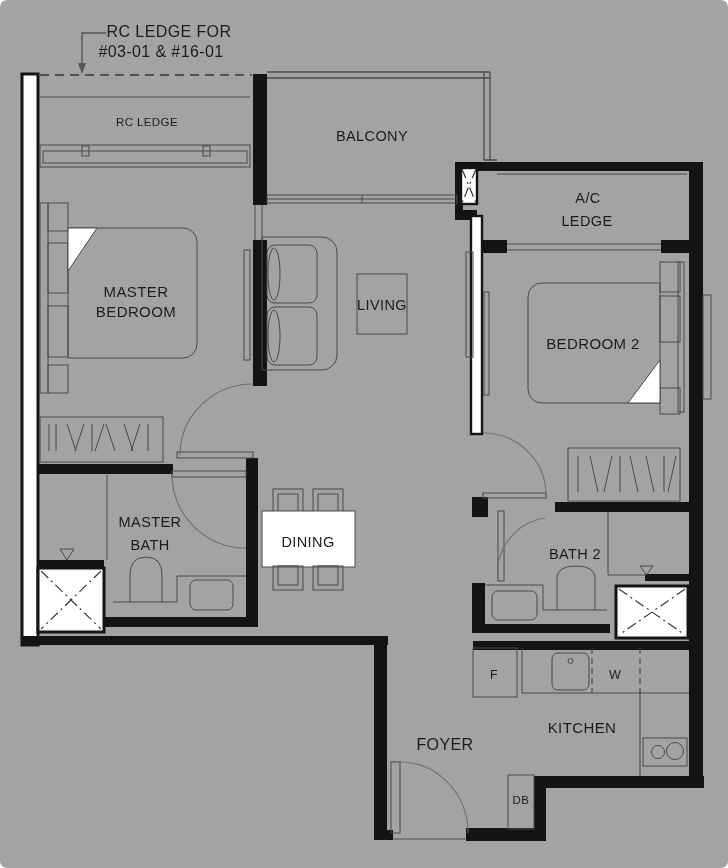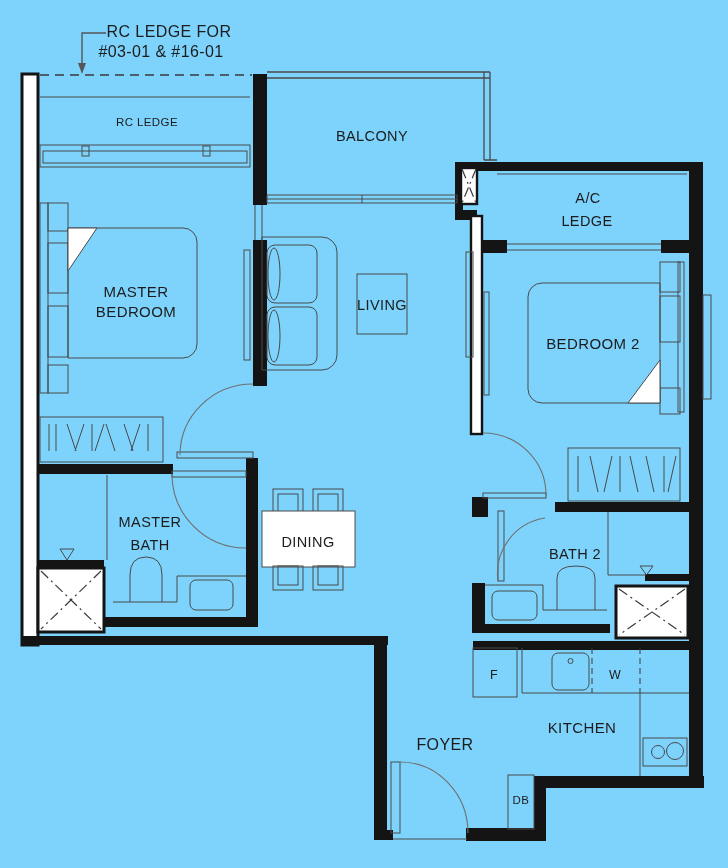--- a/index.html
+++ b/index.html
@@ -1,16 +1,16 @@
 <!DOCTYPE html>
 <html><head>
 <meta charset="utf-8">
 <style>
   html,body{margin:0;padding:0;background:#ffffff;}
-  #stage{width:728px;height:868px;position:relative;background:#7dd3fc;}
+  #stage{width:728px;height:868px;position:relative;background:#a3a3a3;border-radius:7px;}
   svg{display:block;}
   .wall{fill:#141414;stroke:none;}
   .hollow{fill:#ffffff;stroke:#141414;stroke-width:3;}
   .hollow2{fill:#ffffff;stroke:#141414;stroke-width:2.4;}
   .shaft{fill:#ffffff;stroke:#141414;stroke-width:3;}
   .thin{fill:none;stroke:#4a4a4a;stroke-width:1;}
   .thin2{fill:none;stroke:#4a4a4a;stroke-width:1.3;}
   .furn{fill:#ffffff;stroke:#4a4a4a;stroke-width:1;}
   .door{fill:none;stroke:#707070;stroke-width:1.1;}
   .dash{fill:none;stroke:#3a3a3a;stroke-width:1.5;stroke-dasharray:9 6;}

